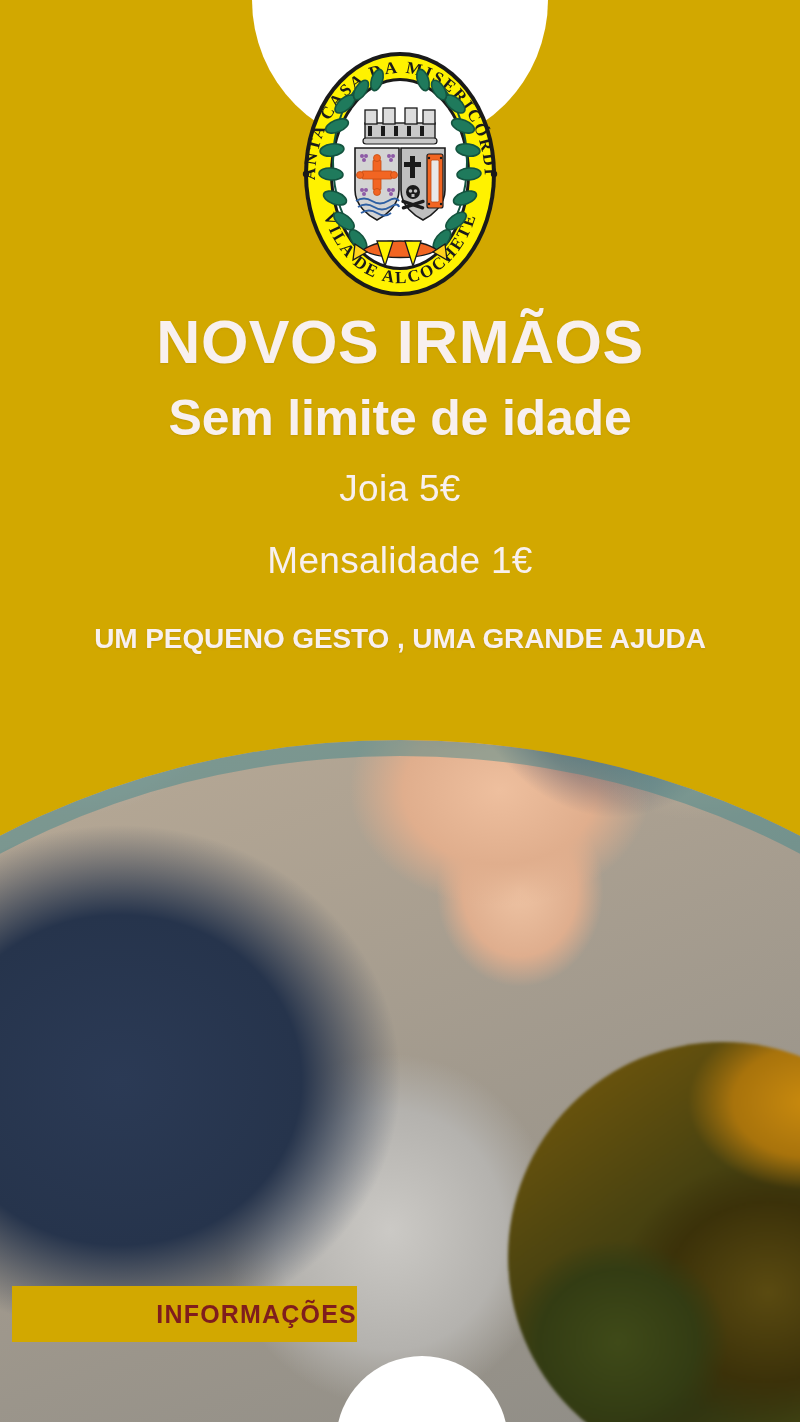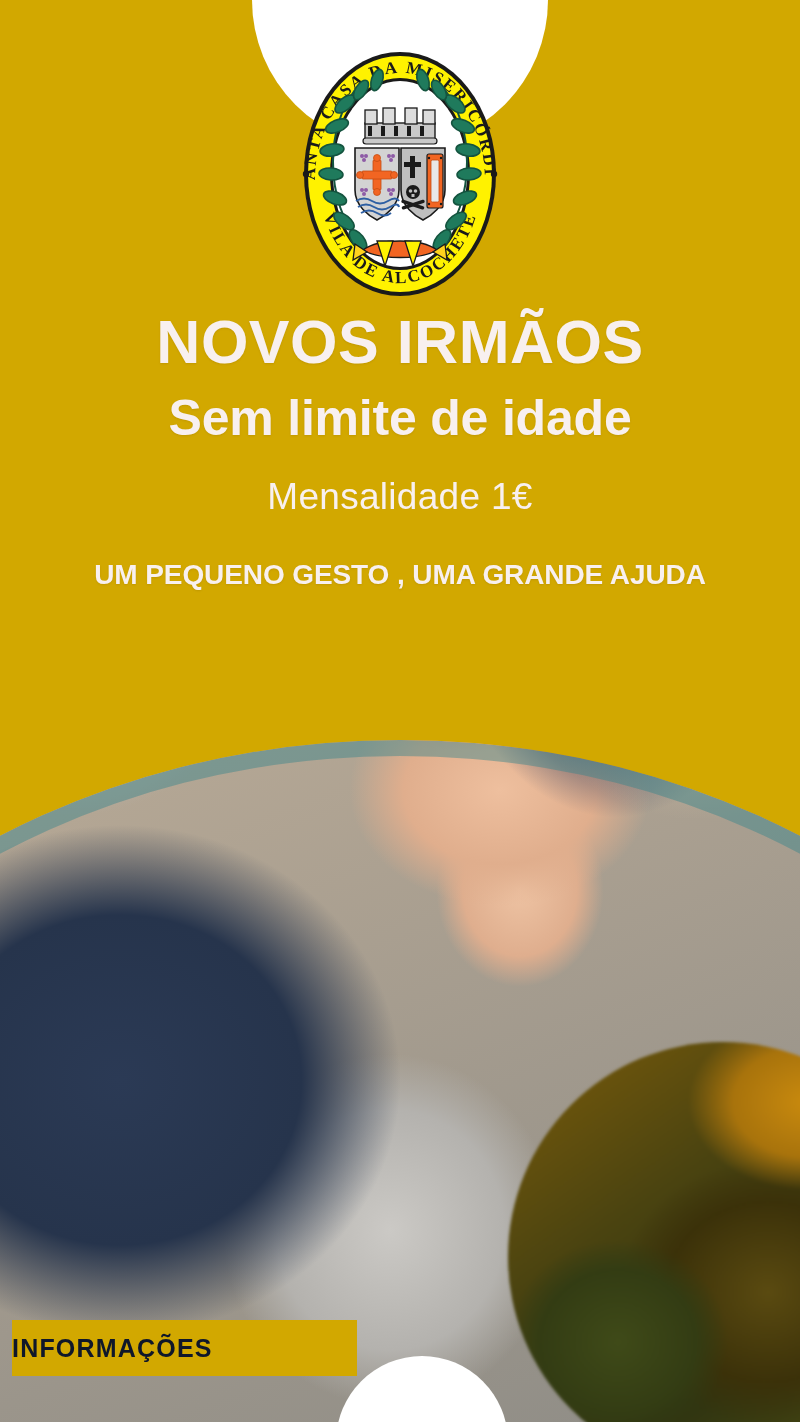--- a/index.html
+++ b/index.html
@@ -193,32 +193,31 @@
   }
 
   
   .info-button {
     position: absolute;
     left: 12px;
     top: 1286px;
     width: 345px;
     height: 56px;
     background: #D2A800;
-    color: #0f172a;
+    color: #7f1d1d;
     font-size: 25px;
     font-weight: 700;
     letter-spacing: 1.2px;
     display: flex;
     align-items: center;
-    justify-content: flex-start;
+    justify-content: flex-end;
     z-index: 10;
     cursor: pointer;
     border: none;
     font-family: "Liberation Sans", sans-serif;
-    margin-top: 34px;
   }
 </style>
 </head>
 <body>
 
 <div class="poster">
 
   <div class="photo-clip">
     <div class="photo"></div>
     <div class="photo-circle"></div>
@@ -365,20 +364,21 @@
         <path d="M112 203 L120 228 L128 203 Z" fill="#FFF200"></path>
         <path d="M62 206 L74 214 L60 222 Z" fill="#FFD21E"></path>
         <path d="M152 206 L140 214 L154 222 Z" fill="#FFD21E"></path>
       </g>
     </svg>
   </div>
 
   <div class="text-block">
     <h1 class="headline">NOVOS IRMÃOS</h1>
     <h2 class="subhead">Sem limite de idade</h2>
+    <p class="price price-1">Joia  5€</p>
     <p class="price price-2">Mensalidade 1€</p>
     <p class="tagline">UM PEQUENO  GESTO , UMA GRANDE AJUDA</p>
   </div>
 
   <div class="bottom-notch"></div>
 
   <div class="info-button">
     <span>INFORMAÇÕES</span>
   </div>
 

